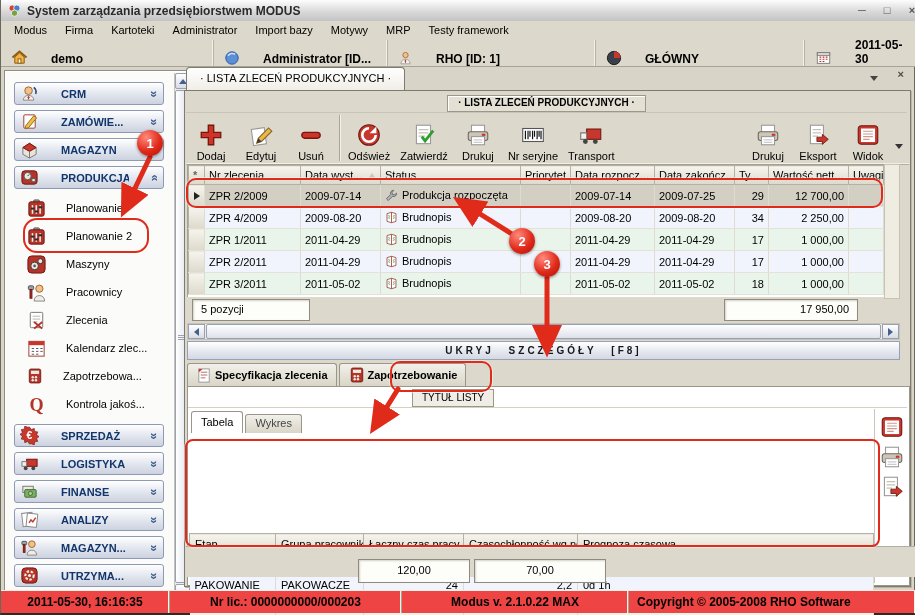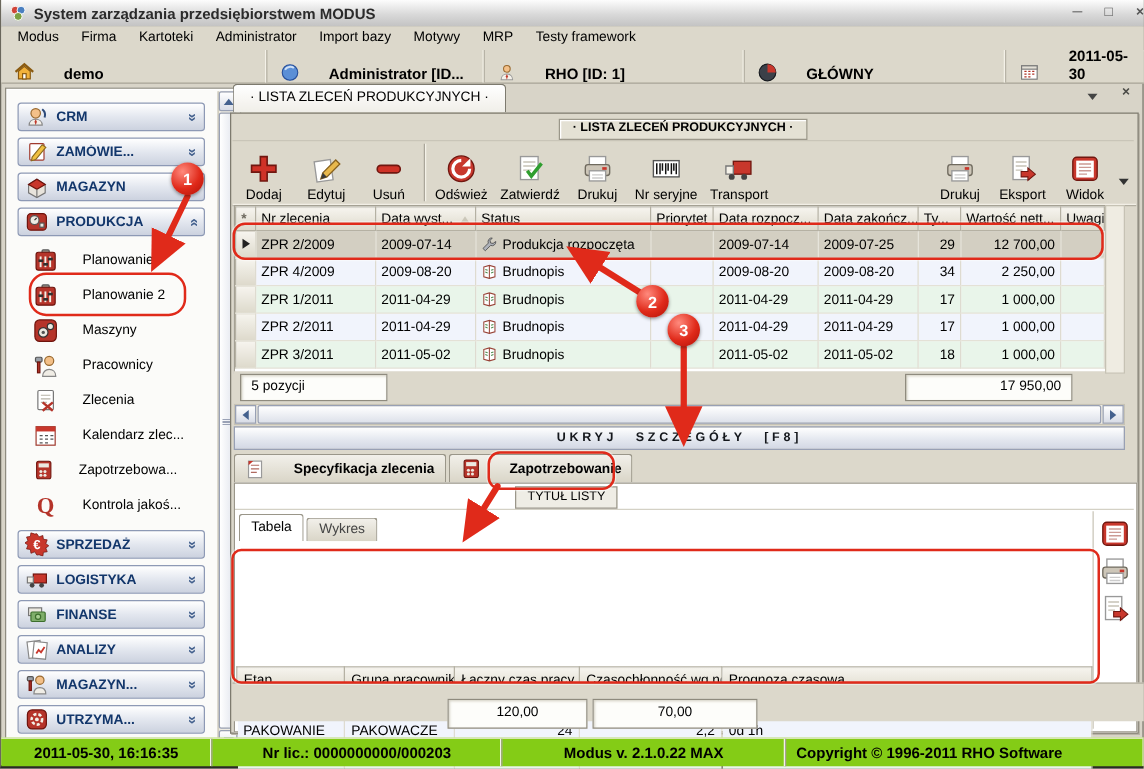--- a/index.html
+++ b/index.html
@@ -33,21 +33,21 @@
     border-radius:2px;display:flex;align-items:center;justify-content:center;}
   .side-thumb{flex:1;width:13px;margin:1px 0;background:linear-gradient(90deg,#fff,#dde1ea);
     border:1px solid #98a0b4;border-radius:2px;position:relative;}
   .side-thumb::after{content:"";position:absolute;left:2px;right:2px;top:50%;height:5px;margin-top:-2px;
     background:repeating-linear-gradient(#9aa2b6 0 1px,transparent 1px 2px);}
   .tri{width:0;height:0;display:inline-block;}
   .tri.up{border-left:4px solid transparent;border-right:4px solid transparent;border-bottom:5px solid #44618e;}
   .tri.down{border-left:4px solid transparent;border-right:4px solid transparent;border-top:5px solid #44618e;}
   .tri.left{border-top:4px solid transparent;border-bottom:4px solid transparent;border-right:5px solid #44618e;}
   .tri.right{border-top:4px solid transparent;border-bottom:4px solid transparent;border-left:5px solid #44618e;}
-  .group-btn{width:138px;height:21px;margin-bottom:5px;display:flex;align-items:center;gap:6px;
+  .group-btn{width:138px;height:21px;margin-bottom:5px;display:flex;align-items:center;gap:22px;
     padding:0 5px;border:1px solid #8d99b5;border-radius:3px;
     background:linear-gradient(#ffffff,#e3e7ef 50%,#ccd2df);
     color:#12366b;font-weight:bold;font-size:11px;}
   .group-btn .lbl{flex:1;white-space:nowrap;overflow:hidden;}
   .chev{color:#44618e;font-weight:bold;display:inline-block;transform:rotate(90deg);font-size:12px;}
   .chev.open{transform:rotate(-90deg);}
   .side-items{margin:3px 0 6px 0;}
   .side-item{height:28px;display:flex;align-items:center;gap:19px;padding-left:12px;font-size:11px;}
 
   
@@ -106,21 +106,21 @@
     border-radius:2px;position:relative;}
   .hthumb::after{content:"";position:absolute;top:2px;bottom:2px;left:50%;width:7px;margin-left:-3px;
     background:repeating-linear-gradient(90deg,#9aa2b6 0 1px,transparent 1px 3px);}
   .toggle-btn{position:absolute;left:2px;top:250px;width:711px;height:17px;
     background:linear-gradient(#ffffff,#e2e6ee 60%,#d3d8e4);border:1px solid #98a0b4;
     display:flex;align-items:center;justify-content:center;font-weight:bold;font-size:10px;
     letter-spacing:3px;word-spacing:9px;color:#14171c;}
 
   
   .dtabs{position:absolute;left:2px;top:271px;height:24px;display:flex;align-items:flex-end;gap:2px;}
-  .dtab{height:22px;display:flex;align-items:center;gap:22px;padding:0 8px;
+  .dtab{height:22px;display:flex;align-items:center;gap:2px;padding:0 8px;
     background:linear-gradient(#f2f0ea,#d9d5c7);border:1px solid #9a9689;border-bottom:none;
     border-radius:3px 3px 0 0;font-weight:bold;font-size:11px;}
   .dtab.active{background:#fff;height:24px;}
   .dpanel{position:absolute;left:2px;top:295px;width:721px;height:198px;background:#fff;
     border:1px solid #9a9689;}
   .dtitle-strip{position:absolute;left:0;top:2px;width:719px;height:18px;border-bottom:1px solid #d4d1c5;}
   .dtitle-box{position:absolute;left:224px;top:0px;height:16px;line-height:15px;padding:0 9px;
     background:#efede5;border:1px solid #9b978a;font-weight:normal;font-size:10px;}
   .subtabs{position:absolute;left:3px;top:24px;height:22px;display:flex;align-items:flex-end;gap:2px;}
   .subtab{height:18px;line-height:17px;padding:0 9px;background:linear-gradient(#f2f0ea,#d9d5c7);
@@ -132,21 +132,21 @@
   table.ttable th{background:linear-gradient(#f6f4ee,#ddd9cb);border:1px solid #b5b1a3;
     font-weight:normal;text-align:left;padding:1px 5px;height:17px;font-size:11px;white-space:nowrap;overflow:hidden;}
   table.ttable td{border-right:1px solid #dedbd0;border-bottom:1px solid #e4e1d6;
     padding:1px 5px;height:18px;font-size:11px;white-space:nowrap;overflow:hidden;}
   .dfooter{position:absolute;left:1px;top:455px;width:721px;height:30px;background:#dcd8cb;
     border-top:1px solid #b2aea1;display:flex;align-items:center;gap:4px;padding-left:172px;}
   .totbox{height:22px;line-height:20px;background:#fdfdfa;border:1px solid #8f8b7e;
     box-shadow:inset 1px 1px 2px #d5d2c6;text-align:center;margin-top:18px;}
 
   
-  .statusbar{position:absolute;left:0;top:590px;width:915px;height:22px;background:#84cc16;
+  .statusbar{position:absolute;left:0;top:590px;width:915px;height:22px;background:#ef4444;
     border-top:1px solid #f2efe6;display:flex;align-items:stretch;font-weight:bold;font-size:12px;}
   .st-sec{display:flex;align-items:center;justify-content:center;border-right:1px solid #a7a396;
     box-shadow:inset -1px 0 0 #f4f1e8;padding:0 8px;white-space:nowrap;}
 
   
   .ann-box{position:absolute;border:2px solid #e02a1a;border-radius:10px;
     box-shadow:0 0 0 1px rgba(255,255,255,.45);pointer-events:none;z-index:55;}
   .badge{position:absolute;width:26px;height:26px;border-radius:50%;z-index:62;pointer-events:none;
     background:radial-gradient(circle at 35% 28%,#ff8a7d,#e02a1a 55%,#b01006);
     color:#fff;font-weight:bold;font-size:13px;display:flex;align-items:center;justify-content:center;
@@ -834,21 +834,21 @@
     <div class="dfooter" id="totals">
         <span class="totbox" style="width:110px;">120,00</span>
         <span class="totbox" style="width:130px;">70,00</span>
       </div>
   </div>
 
   <div class="statusbar">
     <span class="st-sec" style="width:152px;">2011-05-30,  16:16:35</span>
     <span class="st-sec" style="width:215px;">Nr lic.: 0000000000/000203</span>
     <span class="st-sec" style="width:210px;">Modus v. 2.1.0.22 MAX</span>
-    <span class="st-sec" style="flex:1;justify-content:flex-start;">Copyright © 1996-2011 RHO Software</span>
+    <span class="st-sec" style="flex:1;justify-content:flex-start;">Copyright © 2005-2008 RHO Software</span>
   </div>
 
   <div class="ann-box" style="left:22px;top:218px;width:122px;height:31px;border-radius:14px;"></div>
   <div class="ann-box" style="left:185px;top:178px;width:693px;height:26px;"></div>
   <div class="ann-box" style="left:389px;top:361px;width:98px;height:27px;"></div>
   <div class="ann-box" style="left:184px;top:439px;width:691px;height:104px;border-radius:8px;"></div>
   <svg id="ann-svg" width="915" height="615">
     <defs>
       <marker id="ah" markerWidth="7" markerHeight="7" refX="4.6" refY="3" orient="auto">
         <path d="M0 0L6.5 3L0 6z" fill="#e02a1a"></path>

